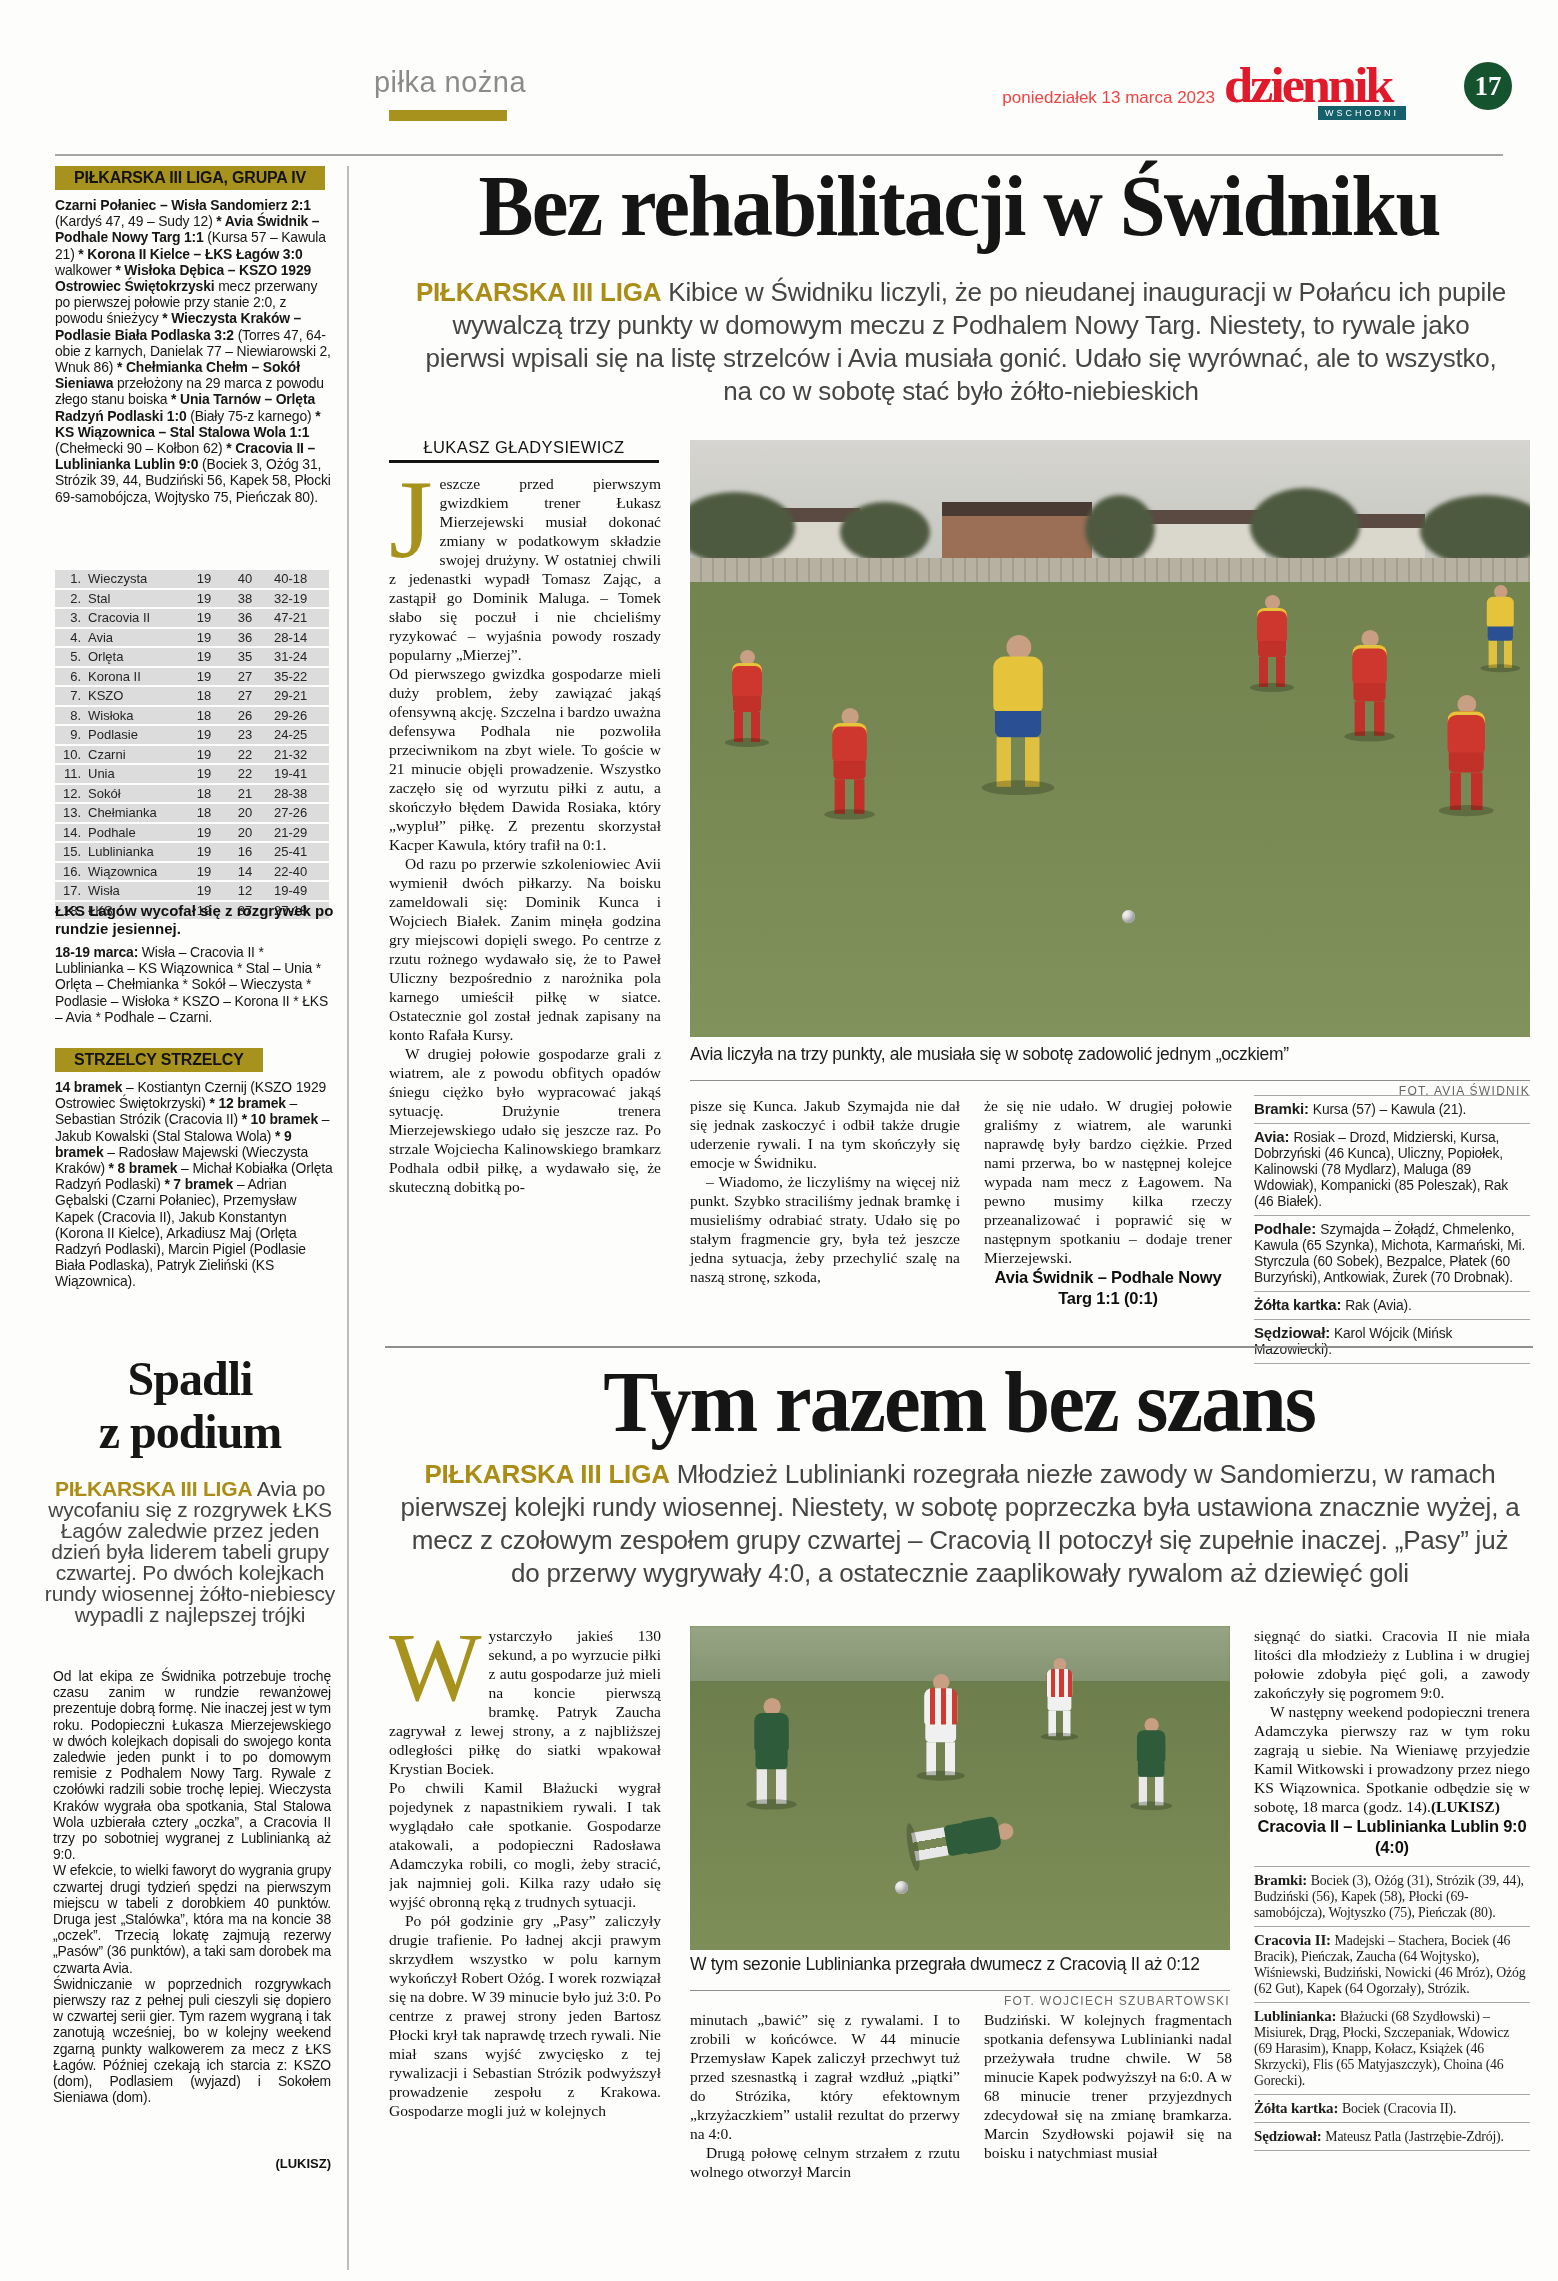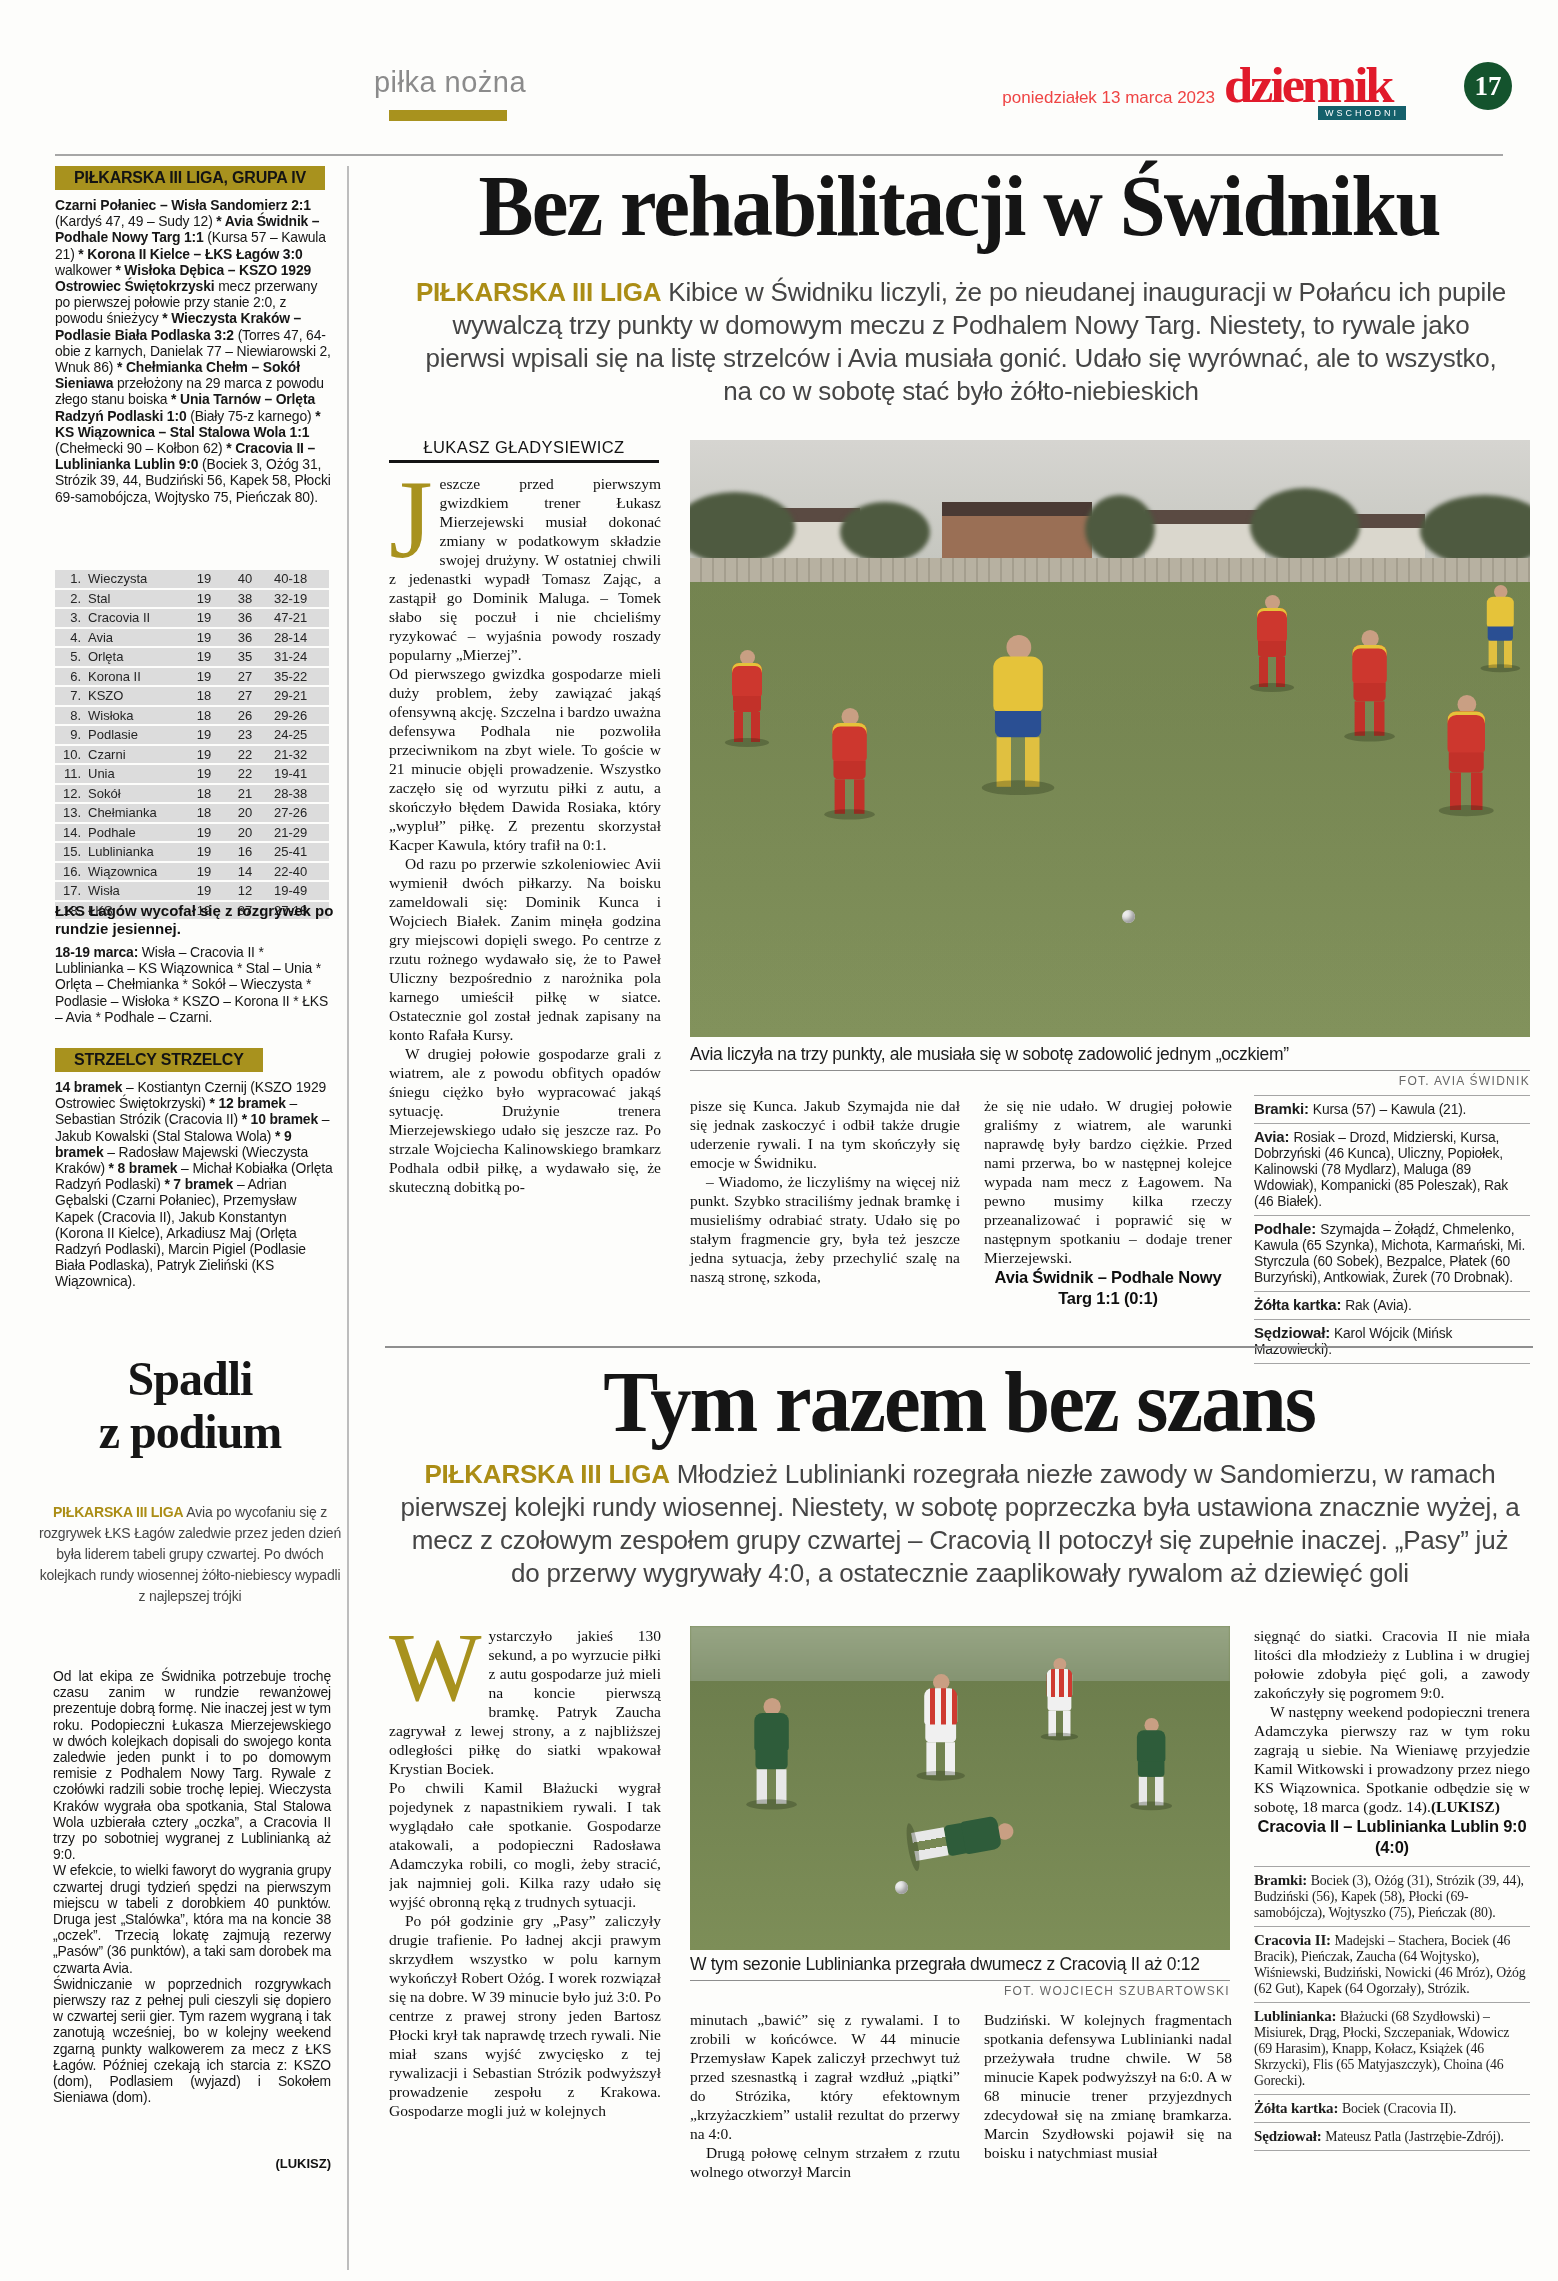--- a/index.html
+++ b/index.html
@@ -35,21 +35,21 @@
   .withdraw{left:55px;top:902px;width:280px;font-weight:700;font-size:15px;line-height:18px;}
   .nextround{left:55px;top:944px;width:280px;}
   .scorers-box{left:55px;top:1048px;}
   .scorers{left:55px;top:1079px;width:280px;}
 
   
   .spadli-title{left:35px;top:1352px;width:310px;text-align:center;font-family:"Liberation Serif",serif;
         font-weight:700;font-size:48px;line-height:53px;color:#161616;letter-spacing:-1px;}
   .lead{color:#454545;text-align:center;letter-spacing:-.2px;}
   .kicker{color:#ab8d15;font-weight:700;}
-  .spadli-lead{left:38px;top:1478px;width:304px;font-size:14px;line-height:21px;margin-top:24px;}
+  .spadli-lead{left:38px;top:1478px;width:304px;font-size:21px;line-height:21px;}
   .spadli-body{left:53px;top:1668px;width:278px;font-size:13.9px;line-height:16.2px;letter-spacing:-.15px;
         color:#161616;text-align:justify;}
   .spadli-body p{margin:0;}
   .spadli-sig{left:53px;top:2156px;width:278px;text-align:right;font-weight:700;font-size:13px;}
 
   
   .headline{font-family:"Liberation Serif",serif;font-weight:700;color:#151515;text-align:center;
         letter-spacing:-2px;transform:scaleX(.96);}
   .a1-headline{left:385px;top:158px;width:1148px;font-size:86px;line-height:96px;}
   .a1-lead{left:415px;top:276px;width:1092px;font-size:26px;line-height:33px;}
@@ -105,21 +105,21 @@
   .kit-yellow .torso{background:#e5c33a;} .kit-yellow .shorts{background:#2a4f93;}
   .kit-yellow .legs{background:linear-gradient(90deg,#e0c040 0 9px,transparent 9px 17px,#e0c040 17px 26px);}
   .kit-red .torso{background:#cd372e;box-shadow:inset 0 3px 0 #e5c33a;} .kit-red .shorts{background:#c23129;}
   .kit-red .legs{background:linear-gradient(90deg,#c23129 0 9px,transparent 9px 17px,#c23129 17px 26px);}
   .kit-green .torso{background:#2e5c3a;} .kit-green .shorts{background:#2e5c3a;}
   .kit-green .legs{background:linear-gradient(90deg,#e8e8e8 0 9px,transparent 9px 17px,#e8e8e8 17px 26px);}
   .kit-stripe .torso{background:repeating-linear-gradient(90deg,#f2f2f2 0 5px,#cf3a31 5px 10px);} .kit-stripe .shorts{background:#f0f0f0;}
   .kit-stripe .legs{background:linear-gradient(90deg,#f0f0f0 0 9px,transparent 9px 17px,#f0f0f0 17px 26px);}
   .ball{position:absolute;width:13px;height:13px;border-radius:50%;background:#ededed;box-shadow:inset -3px -3px 4px #9a9a9a;}
 
-  .caption-block{border-bottom:1.5px solid #8d8d8d;padding-bottom:5px;}
+  .caption-block{border-bottom:1.5px solid #8d8d8d;padding-bottom:15px;}
   .caption{font-size:17.5px;letter-spacing:-.3px;color:#1c1c1c;text-align:left;}
   .credit{text-align:right;font-size:12px;letter-spacing:1.3px;color:#666;margin-top:3px;}
   .caption1{left:690px;top:1044px;width:840px;}
   .caption2{left:690px;top:1954px;width:540px;}
 </style>
 </head>
 <body>
 
 <div class="page">
 

